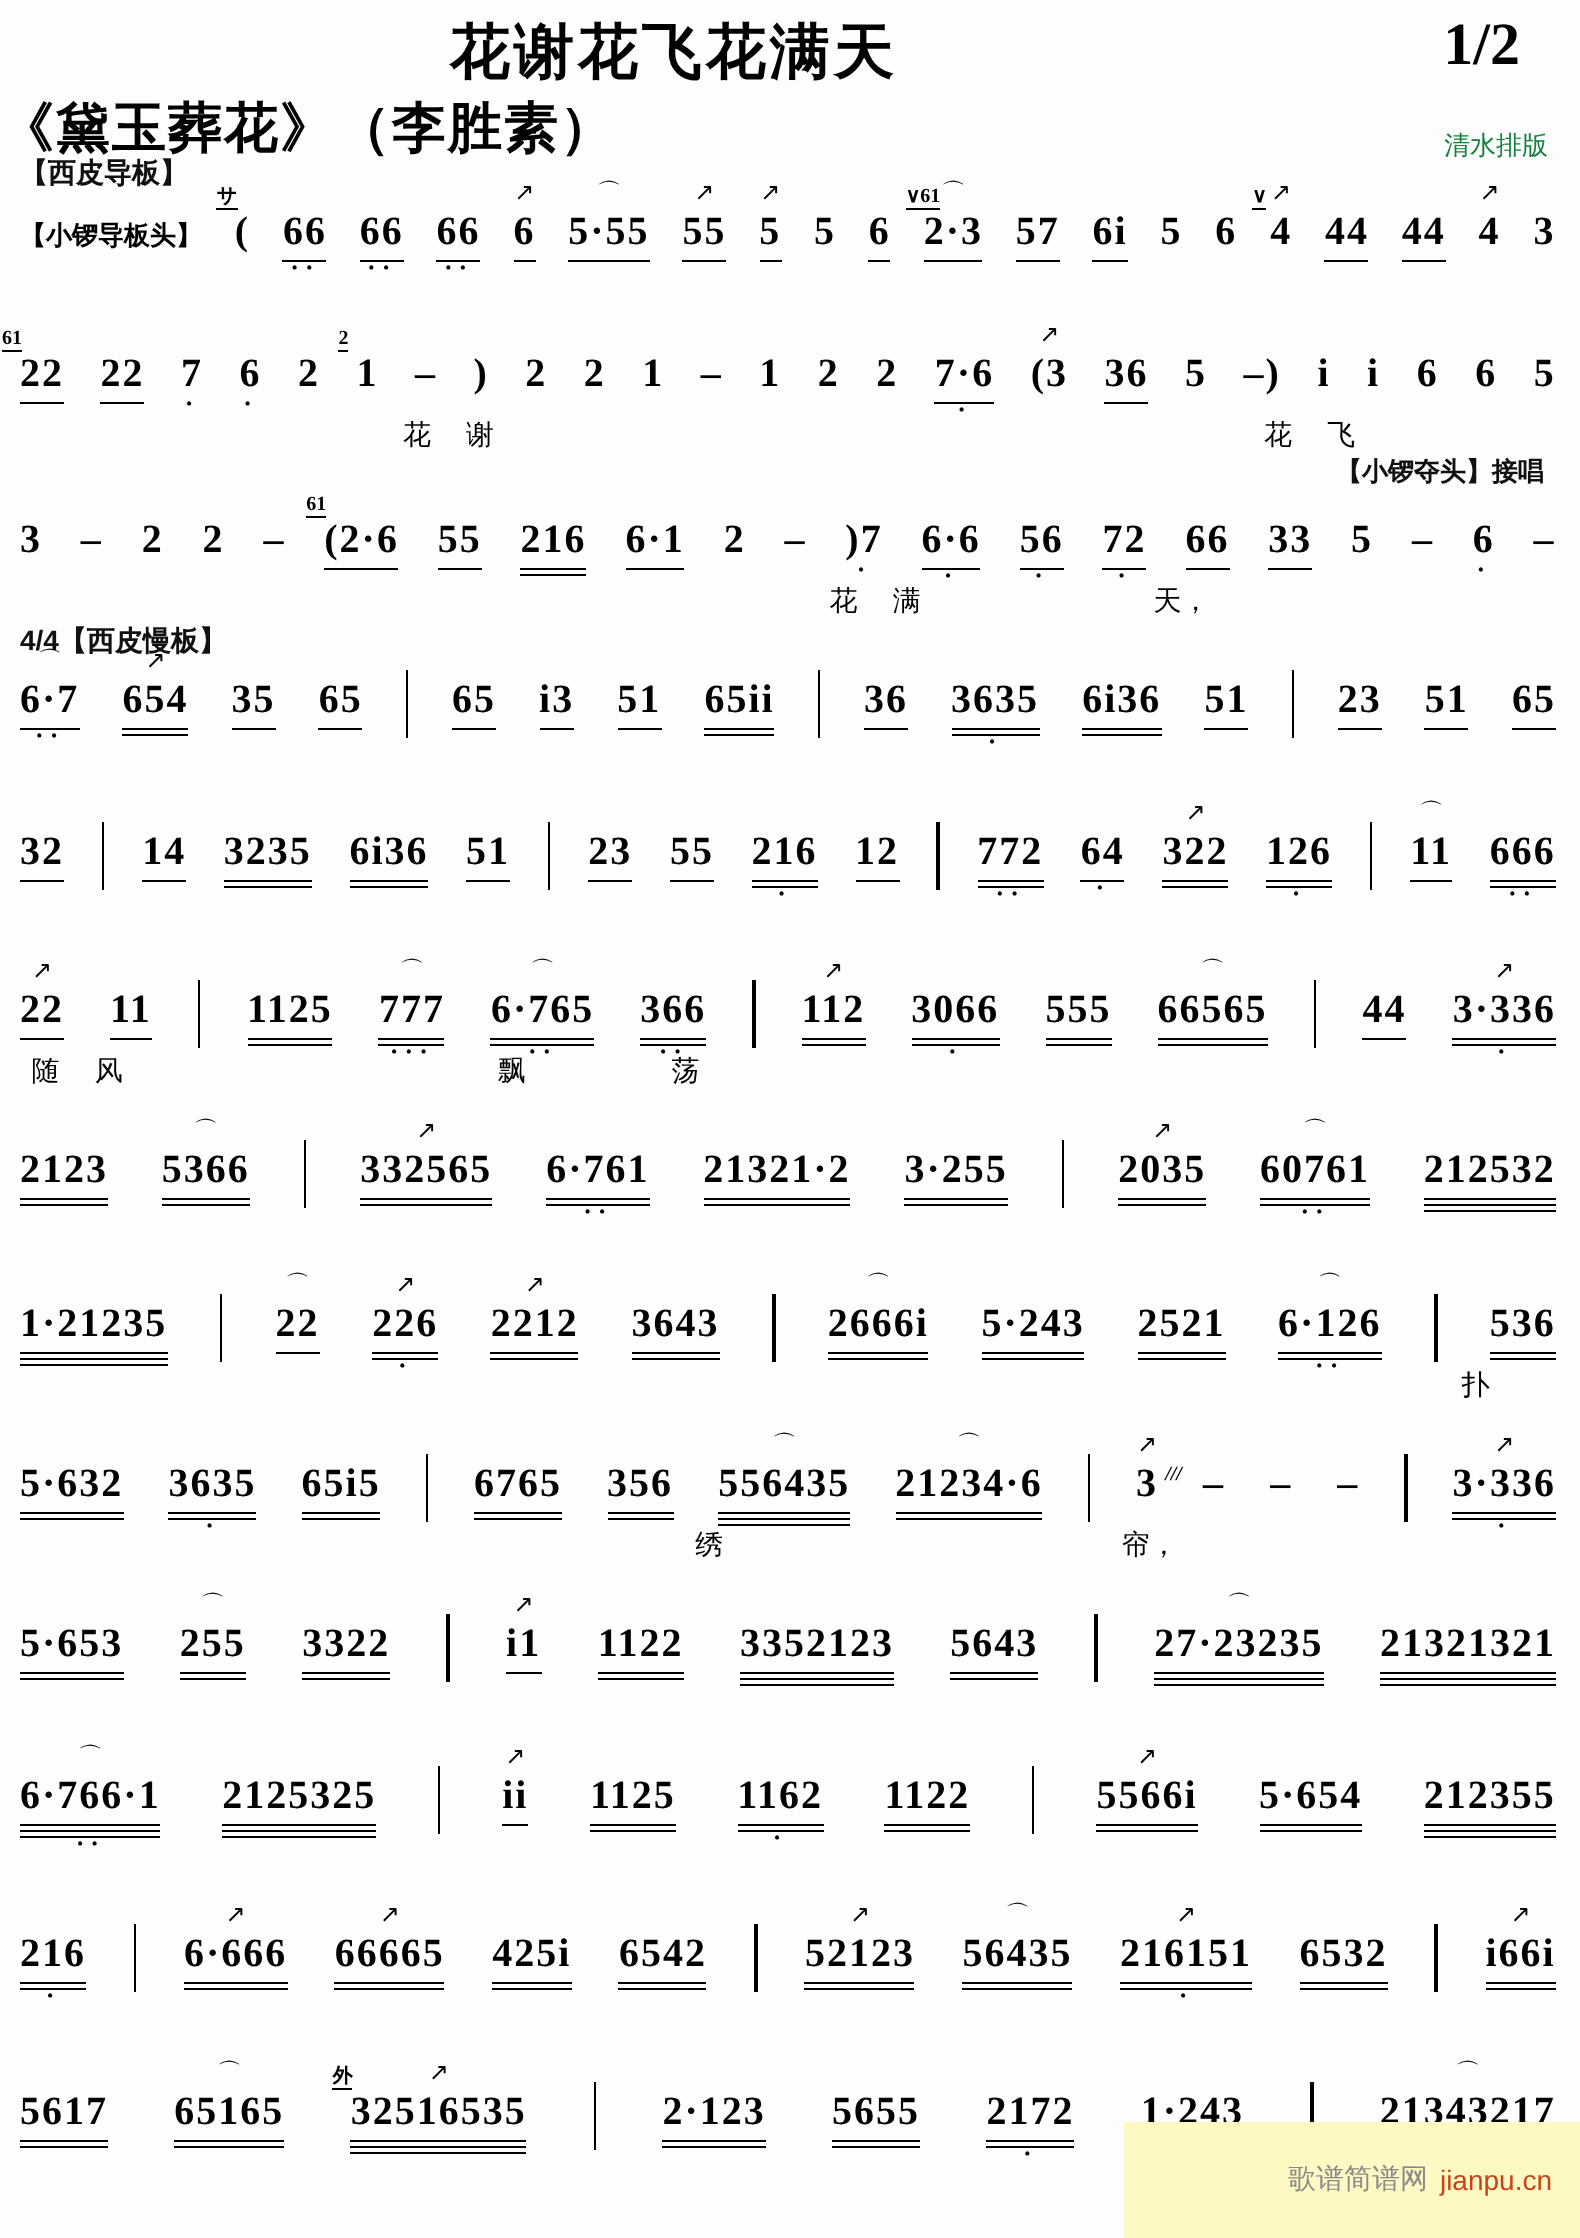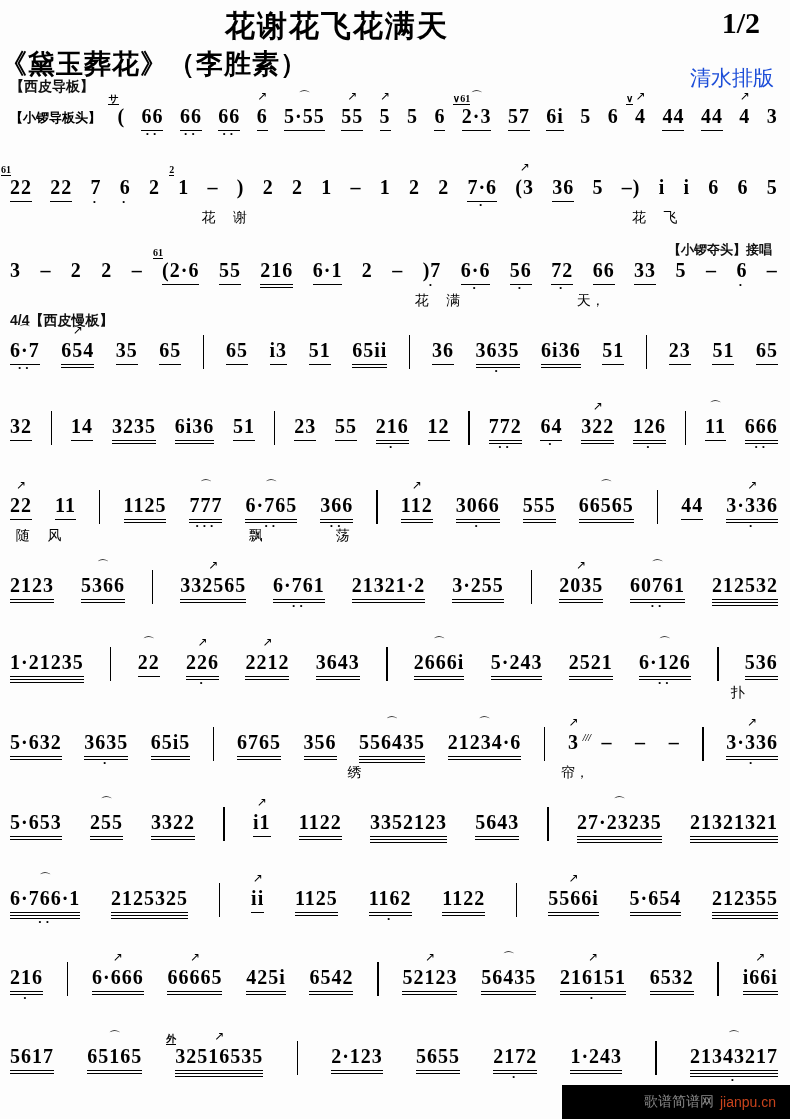--- a/index.html
+++ b/index.html
@@ -14,21 +14,21 @@
   }
   .page-subtitle{
     position:absolute;top:46px;left:0;width:640px;text-align:left;
     font-size:27px;font-weight:bold;letter-spacing:1px;
   }
   .page-num{
     position:absolute;top:6px;right:30px;font-size:30px;font-weight:bold;
     font-family:"Liberation Serif", serif;
   }
   .typeset{
-    position:absolute;top:64px;right:16px;font-size:21px;color:#1d4ed8;
+    position:absolute;top:64px;right:16px;font-size:13px;color:#15803d;
   }
   .score-row{
     position:absolute;left:10px;right:12px;
     display:flex;justify-content:space-between;align-items:flex-start;
   }
   .tok{
     position:relative;display:inline-flex;flex-direction:column;align-items:stretch;
     font-family:"Liberation Serif", serif;font-weight:bold;font-size:20px;
     line-height:24px;white-space:nowrap;
   }
@@ -54,22 +54,22 @@
     position:absolute;right:18px;font-size:13px;font-weight:bold;color:#111;
   }
   .prefix-label{
     font-size:13px;font-weight:bold;padding-top:5px;white-space:nowrap;
   }
   .lyric{
     position:absolute;font-size:14px;color:#000;white-space:nowrap;
   }
   .footer{
     position:absolute;right:0;bottom:0;height:26px;min-width:200px;
-    background:#000000;display:flex;align-items:center;justify-content:flex-end;
-    padding:4px 14px;font-size:14px;gap:6px;
+    background:#fef9c3;display:flex;align-items:center;justify-content:flex-end;
+    padding:16px 14px;font-size:14px;gap:6px;
   }
   .footer .site{color:#8a8a8a;}
   .footer .url{color:#c8431c;text-decoration:none;}
 </style>
 </head>
 <body>
 
 <div class="page-title">花谢花飞花满天</div>
 <div class="page-subtitle">《黛玉葬花》（李胜素）</div>
 <div class="page-num">1/2</div>
@@ -250,21 +250,21 @@
         <span class="num">6</span>
       </span>
       <span class="tok">
         <span class="num">5</span>
       </span>
     </div>
     <span class="lyric" style="left: 25.5%; top: 209px;">花</span>
     <span class="lyric" style="left: 29.5%; top: 209px;">谢</span>
     <span class="lyric" style="left: 80%; top: 209px;">花</span>
     <span class="lyric" style="left: 84%; top: 209px;">飞</span>
-    <div class="right-label" style="top: 241px; margin-left: 21px;">【小锣夺头】接唱</div>
+    <div class="right-label" style="top: 227px; margin-left: 21px;">【小锣夺头】接唱</div>
     <div class="score-row" style="top: 258px;">
       <span class="tok">
         <span class="num">3</span>
       </span>
       <span class="tok">
         <span class="num">–</span>
       </span>
       <span class="tok">
         <span class="num">2</span>
       </span>

